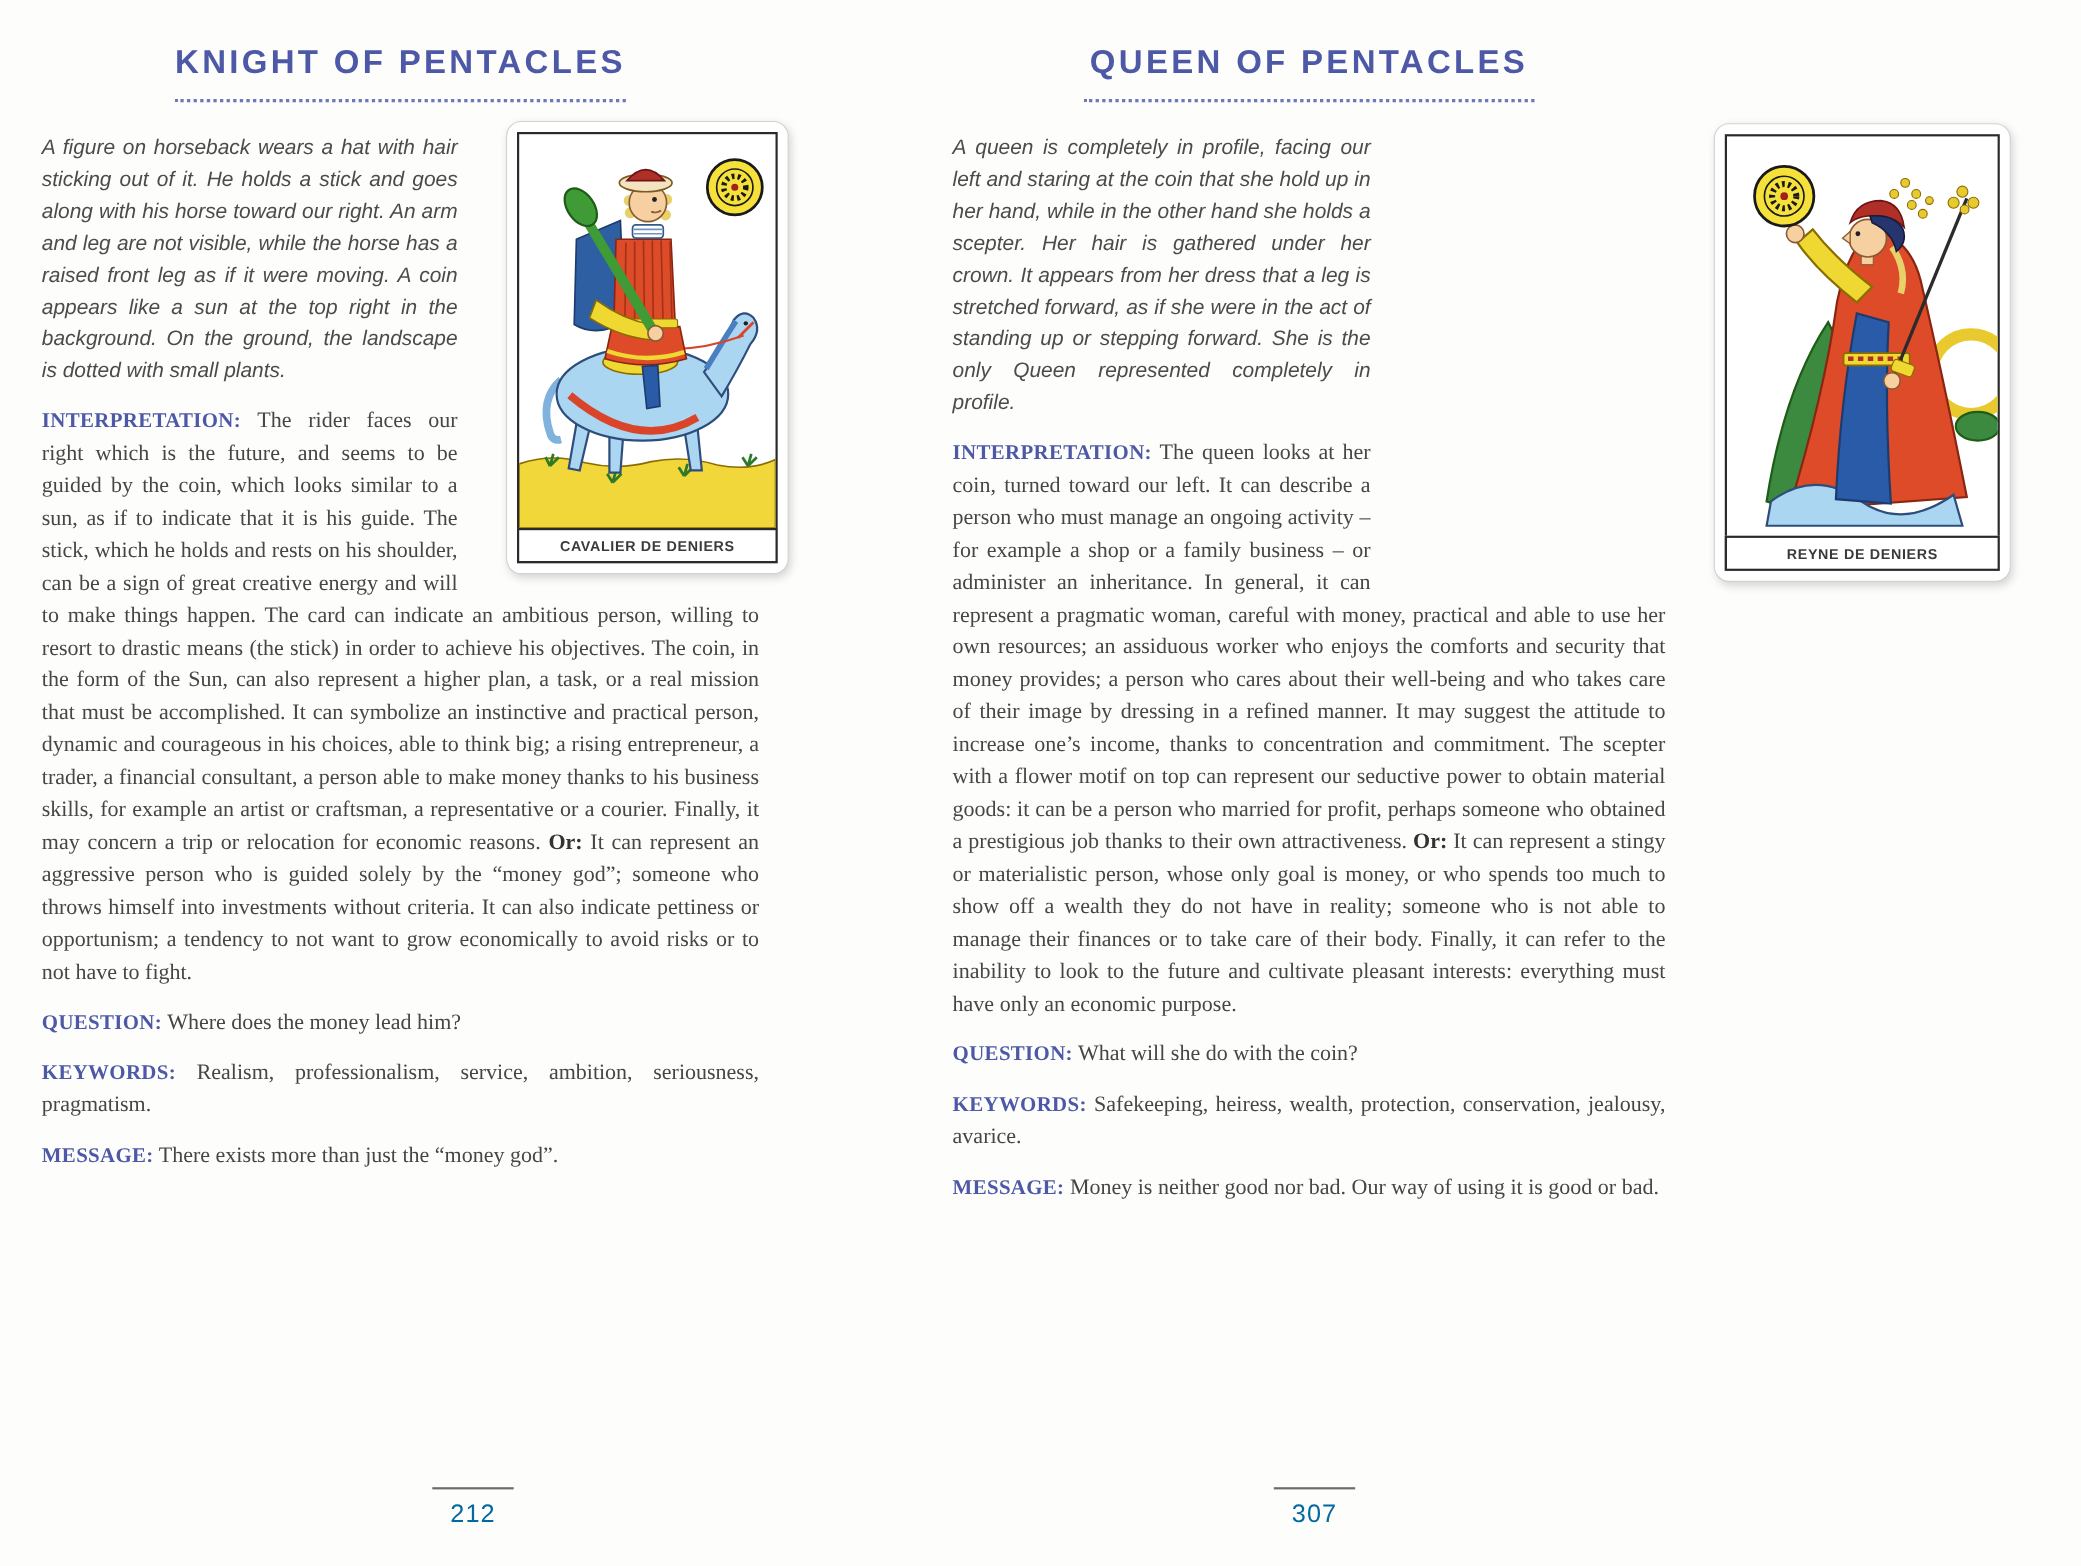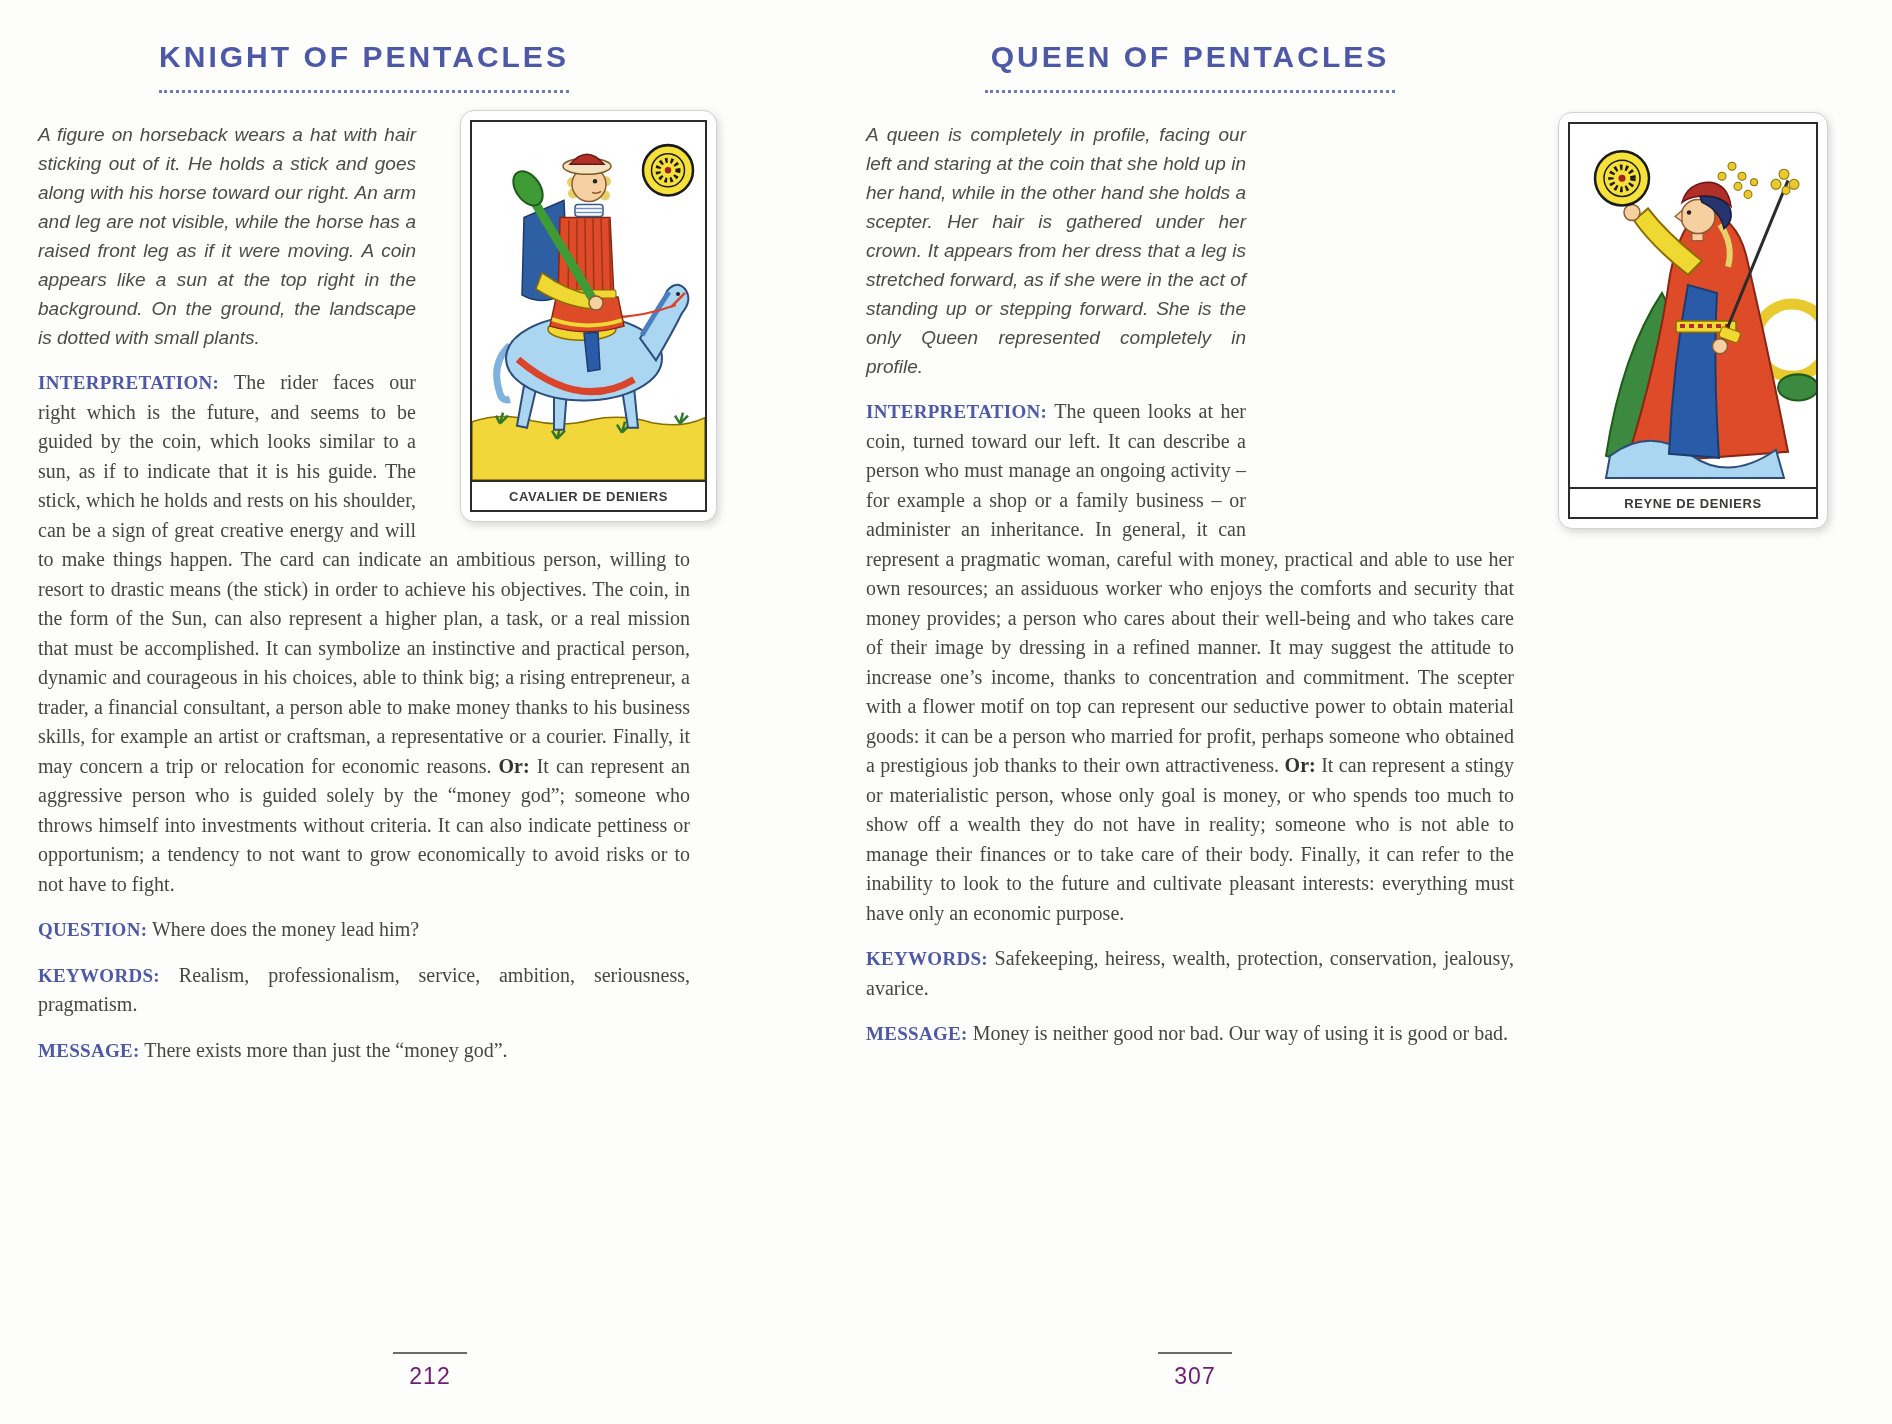--- a/index.html
+++ b/index.html
@@ -44,21 +44,21 @@
     display:flex; align-items:center; justify-content:center;
     font-family:Liberation Sans, sans-serif; font-weight:700; font-size:13px;
     letter-spacing:.6px; color:#3a3a38; }
 
   
   .footer { position:absolute; top:1352px; width:130px; text-align:center; }
   .footer-left  { left:365px; }
   .footer-right { left:1130px; }
   .footer .rule { width:74px; border-top:2px solid #6b6b6b; margin:0 auto 9px; }
   .footer .num { font-family:"Liberation Sans", sans-serif; font-size:23px;
-    letter-spacing:1px; color:#701a75; }
+    letter-spacing:1px; color:#0369a1; }
 </style>
 </head>
 <body>
 
 <div class="spread">
 
   <section class="col col-left">
     <h1 class="page-title">KNIGHT OF PENTACLES</h1>
     <div class="title-rule"></div>
     <div class="body">
@@ -71,20 +71,21 @@
     </div>
   </section>
 
   <section class="col col-right">
     <h1 class="page-title">QUEEN OF PENTACLES</h1>
     <div class="title-rule"></div>
     <div class="body">
       <div class="card-spacer"></div>
       <p class="desc">A queen is completely in profile, facing our left and staring at the coin that she hold up in her hand, while in the other hand she holds a scepter. Her hair is gathered under her crown. It appears from her dress that a leg is stretched forward, as if she were in the act of standing up or stepping forward. She is the only Queen represented completely in profile.</p>
       <p class="para"><span class="label">INTERPRETATION:</span><span> The queen looks at her coin, turned toward our left. It can describe a person who must manage an ongoing activity – for example a shop or a family business – or administer an inheritance. In general, it can represent a pragmatic woman, careful with money, practical and able to use her own resources; an assiduous worker who enjoys the comforts and security that money provides; a person who cares about their well-being and who takes care of their image by dressing in a refined manner. It may suggest the attitude to increase one’s income, thanks to concentration and commitment. The scepter with a flower motif on top can represent our seductive power to obtain material goods: it can be a person who married for profit, perhaps someone who obtained a prestigious job thanks to their own attractiveness. </span><strong>Or:</strong><span> It can represent a stingy or materialistic person, whose only goal is money, or who spends too much to show off a wealth they do not have in reality; someone who is not able to manage their finances or to take care of their body. Finally, it can refer to the inability to look to the future and cultivate pleasant interests: everything must have only an economic purpose.</span></p>
+      <p class="para"><span class="label">QUESTION:</span><span> What will she do with the coin?</span></p>
       <p class="para"><span class="label">KEYWORDS:</span><span> Safekeeping, heiress, wealth, protection, conservation, jealousy, avarice.</span></p>
       <p class="para"><span class="label">MESSAGE:</span><span> Money is neither good nor bad. Our way of using it is good or bad.</span></p>
     </div>
   </section>
 
   <div class="card card-knight">
     <div class="card-inner">
       <svg viewBox="0 0 233 356" preserveAspectRatio="none">
 
         <path d="M0,298 Q30,288 60,297 Q90,304 120,296 Q150,290 180,299 Q210,305 233,294 L233,356 L0,356 Z" fill="#f2d73a" stroke="#8a6d00" stroke-width="1.5"></path>

